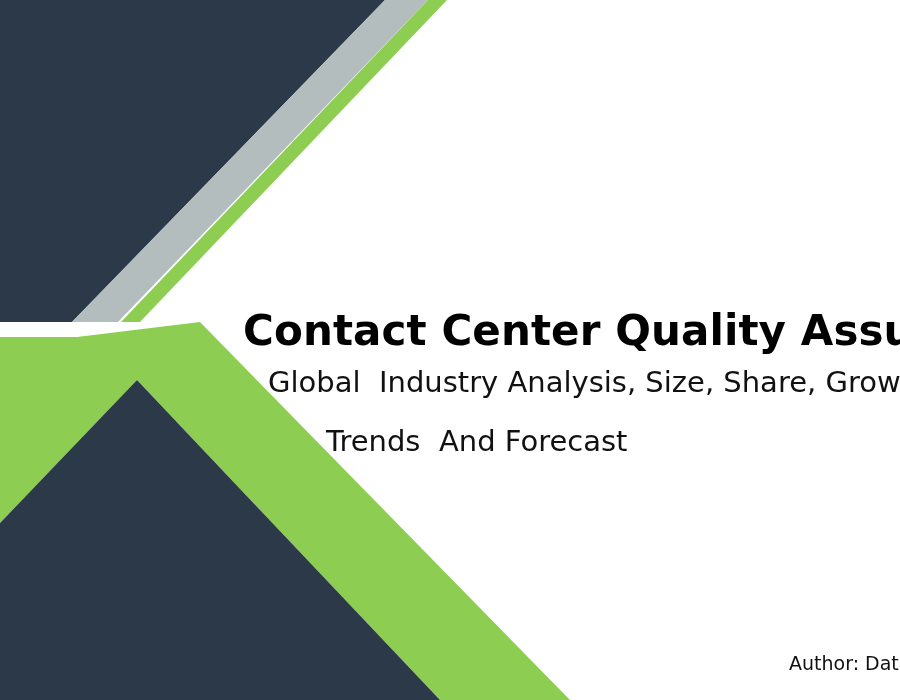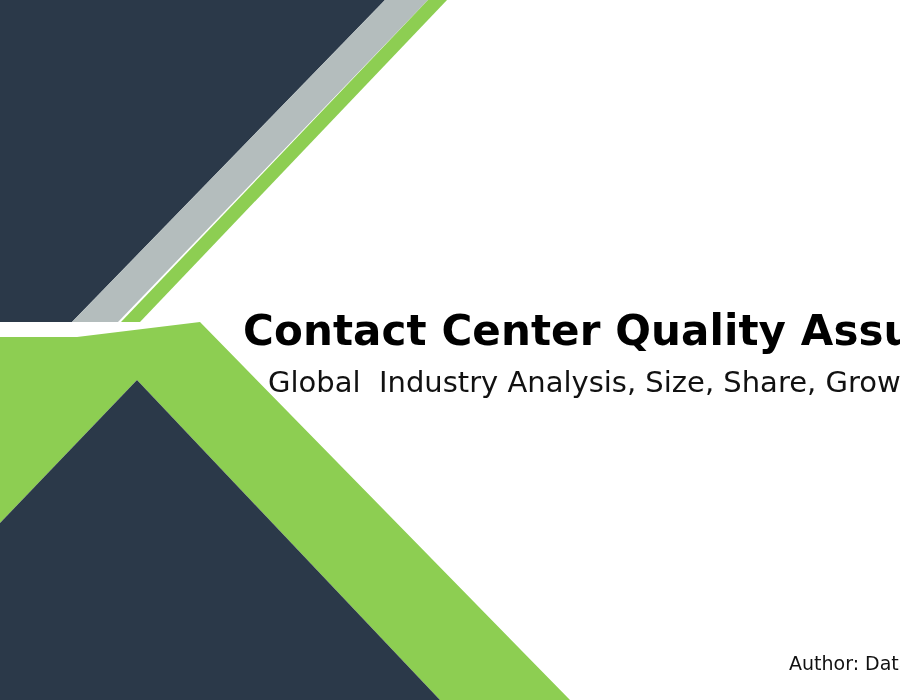--- a/index.html
+++ b/index.html
@@ -92,18 +92,19 @@
     <polygon id="shape-navy-bottomleft" points="0,523 137,380 440,700 0,700" fill="#2B3949"></polygon>
 
   </svg>
 
   <div class="text-layer">
 
     <div id="title">Contact Center Quality Assuran</div>
 
     <div id="subtitle-line-1">Global  Industry Analysis, Size, Share, Growth,</div>
 
+    <div id="subtitle-line-2">Trends  And Forecast</div>
 
     <div id="author">Author: Data</div>
 
   </div>
 
 </div>
 
 </body></html>

